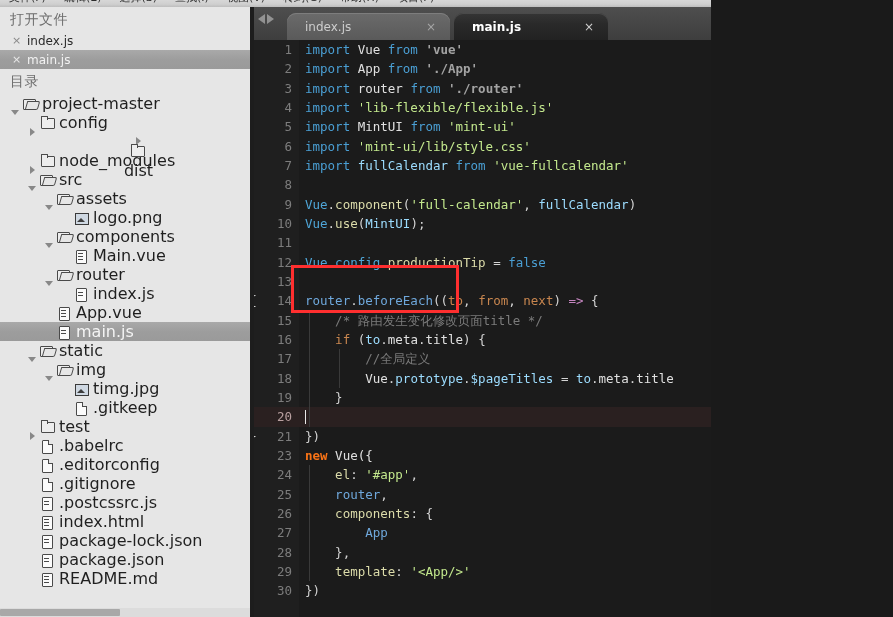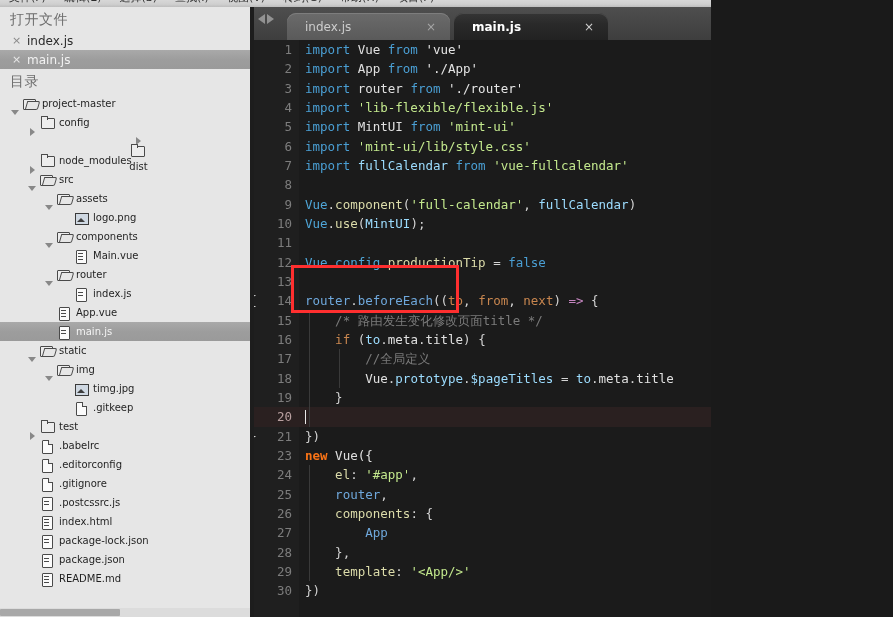--- a/index.html
+++ b/index.html
@@ -46,21 +46,21 @@
   }
   .close-x{
     color:#8a8a8a;font-size:11px;margin-right:6px;width:9px;display:inline-block;
     text-align:center;line-height:11px;
   }
   .open-file.active .close-x{color:#e8e8e8;}
 
   .tree{padding-top:1px;}
   .node{
     display:flex;align-items:center;height:19px;
-    font-size:10px;color:#1f1f1f;white-space:nowrap;cursor:default;
+    font-size:16px;color:#1f1f1f;white-space:nowrap;cursor:default;
   }
   .node.selected{
     background:linear-gradient(to bottom,#a9a9a9 0%,#9d9d9d 50%,#9a9a9a 100%);
     color:#f4f4f4;
   }
   .arrow{width:12px;display:inline-block;flex:0 0 12px;position:relative;}
   .arrow.closed::before{
     content:"";position:absolute;left:3px;top:5px;
     border-left:5px solid #888;border-top:4px solid transparent;border-bottom:4px solid transparent;
   }
@@ -218,21 +218,21 @@
   .iguide{
     position:absolute;top:0;width:1px;height:19.33px;background:#3a3a3a;
   }
 
   
   .k-import{color:#4a9fd4;}
   .k-kw{color:#4a9fd4;}
   .k-new{color:#f97316;font-weight:bold;}
   .k-id{color:#9cdcfe;}
   .k-prop{color:#dcdcaa;}
-  .k-str{color:#e5e5e5;}
+  .k-str{color:#a3a3a3;font-weight:bold;}
   .k-str2{color:#c3e88d;}
   .k-punc{color:#d4d4d4;}
   .k-cmt{color:#7b7b7b;}
   .k-func{color:#6fa8dc;}
   .k-param{color:#c8864f;}
   .k-bool{color:#4a9fd4;}
   .k-arrow{color:#c586c0;}
   .k-vue{color:#4fa6d8;}
   .k-white{color:#e0e0e0;}
 

